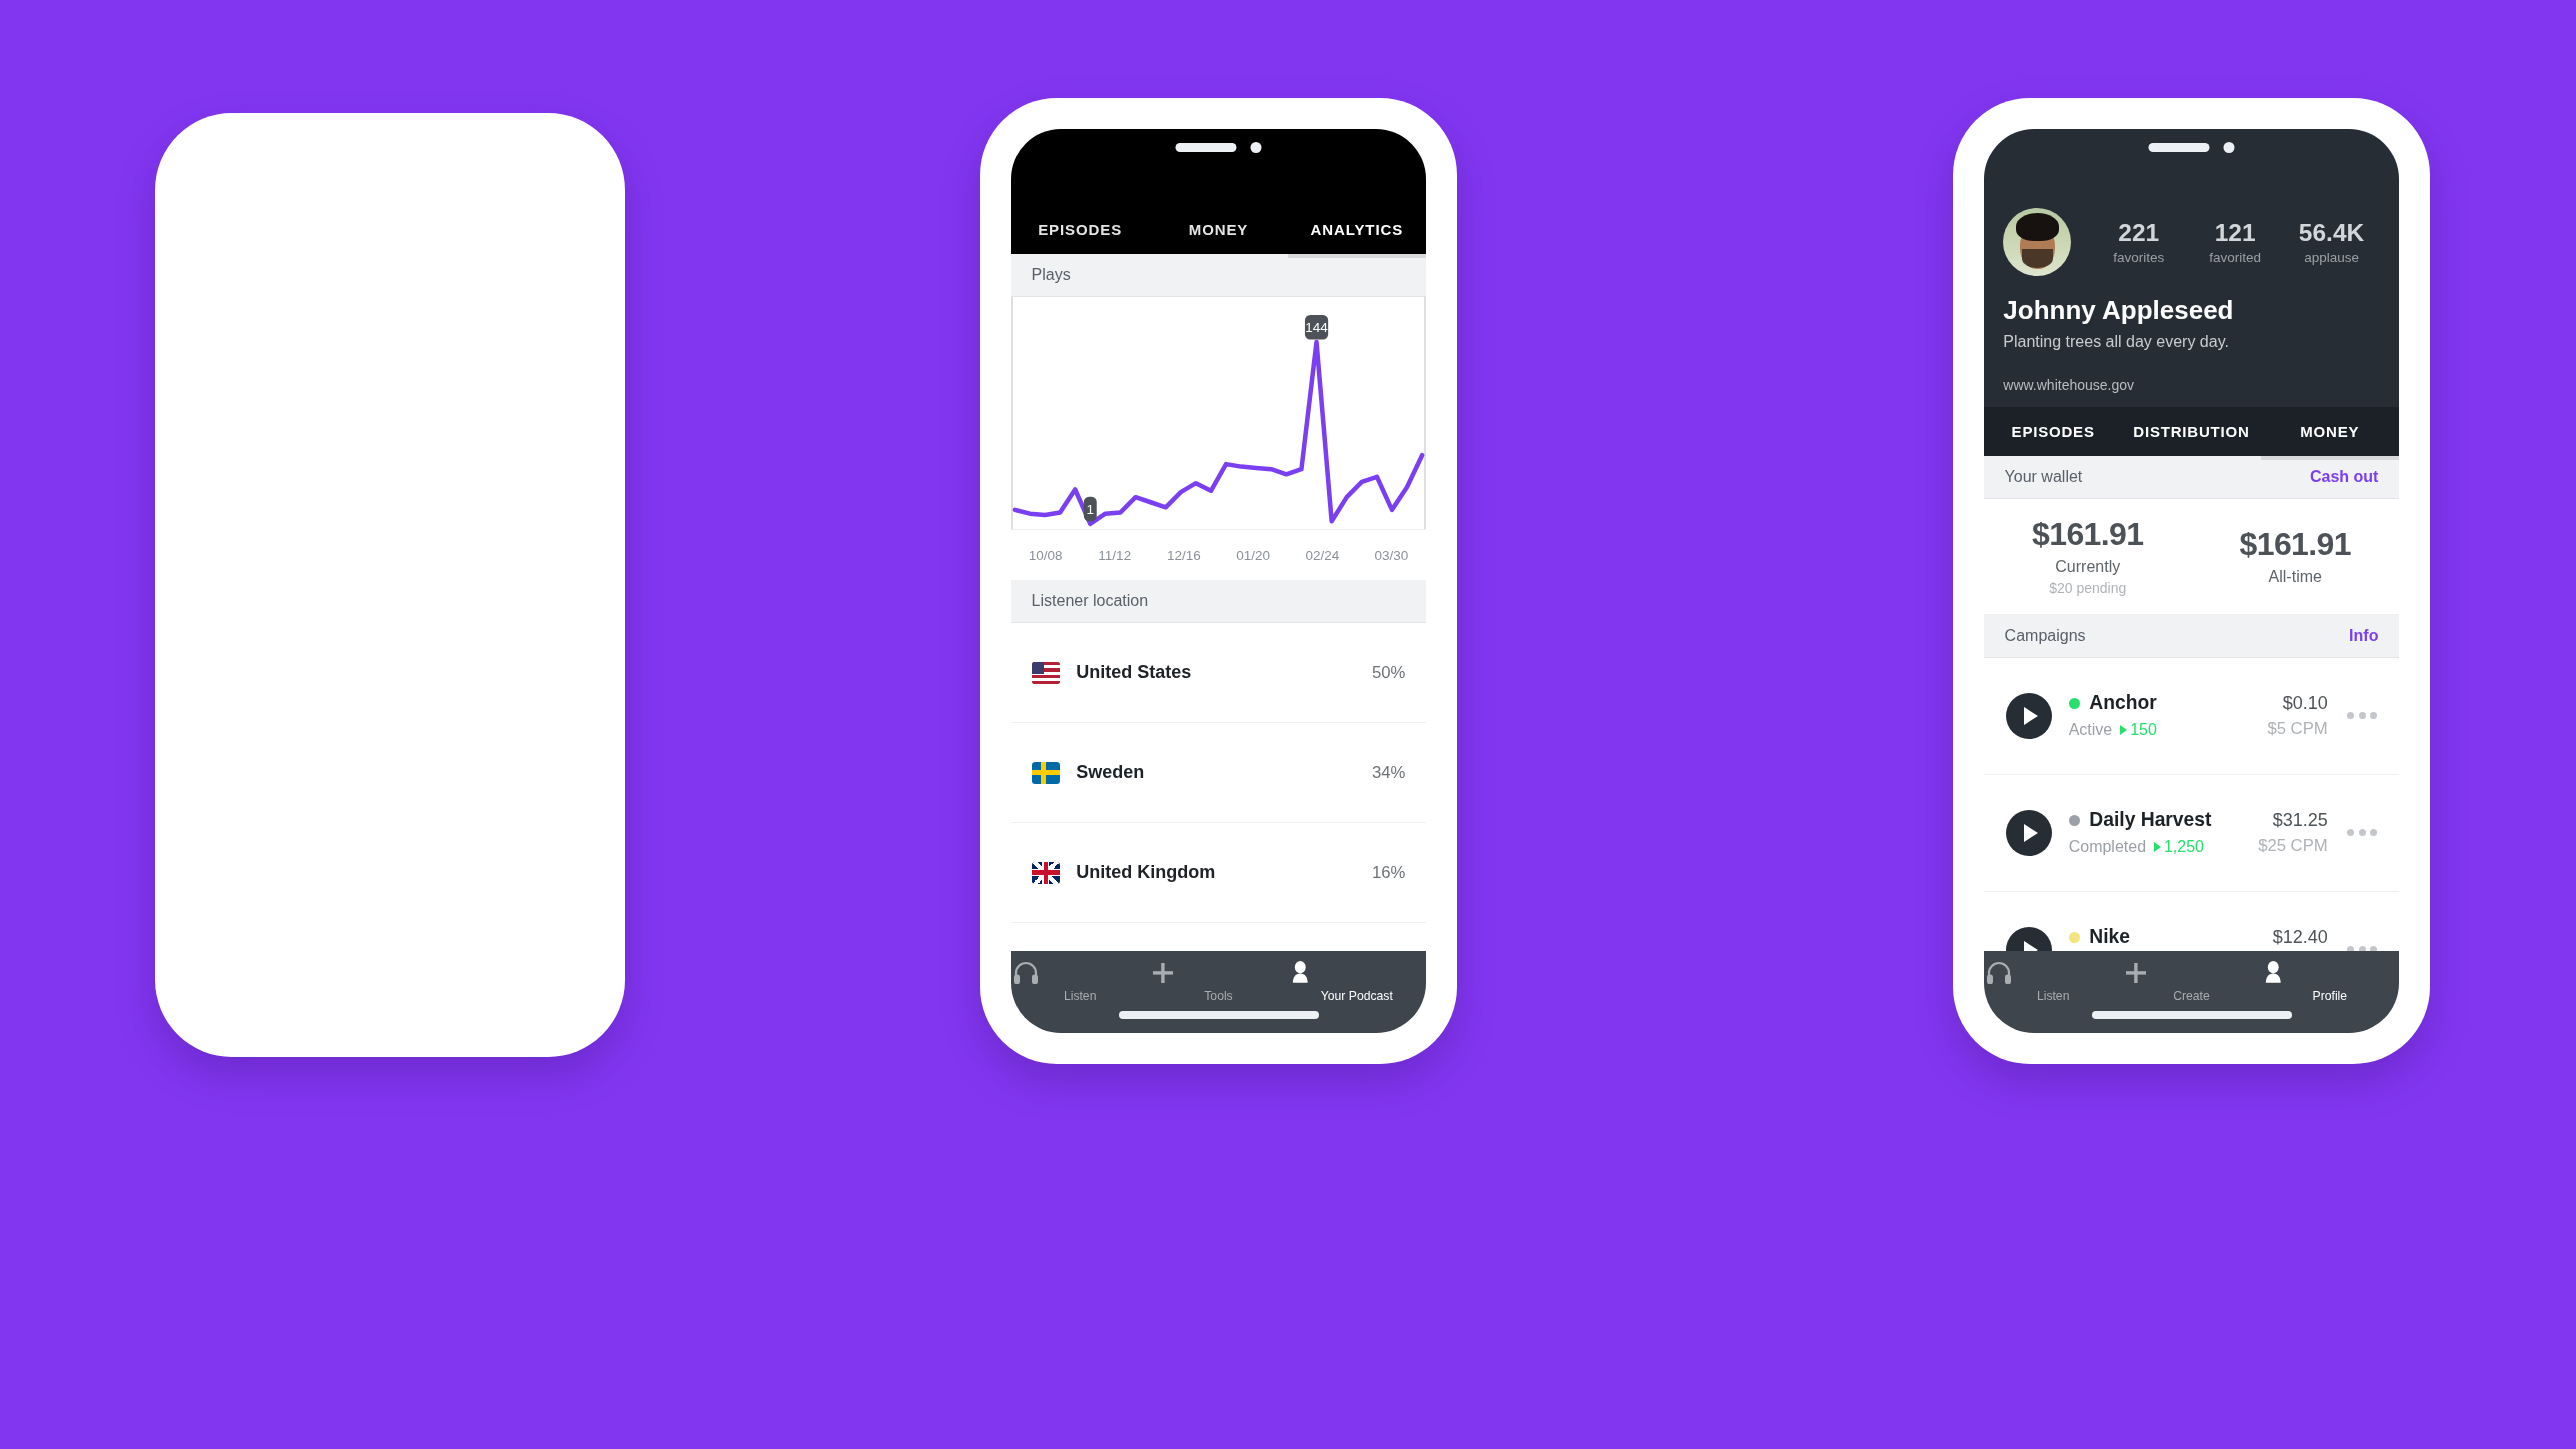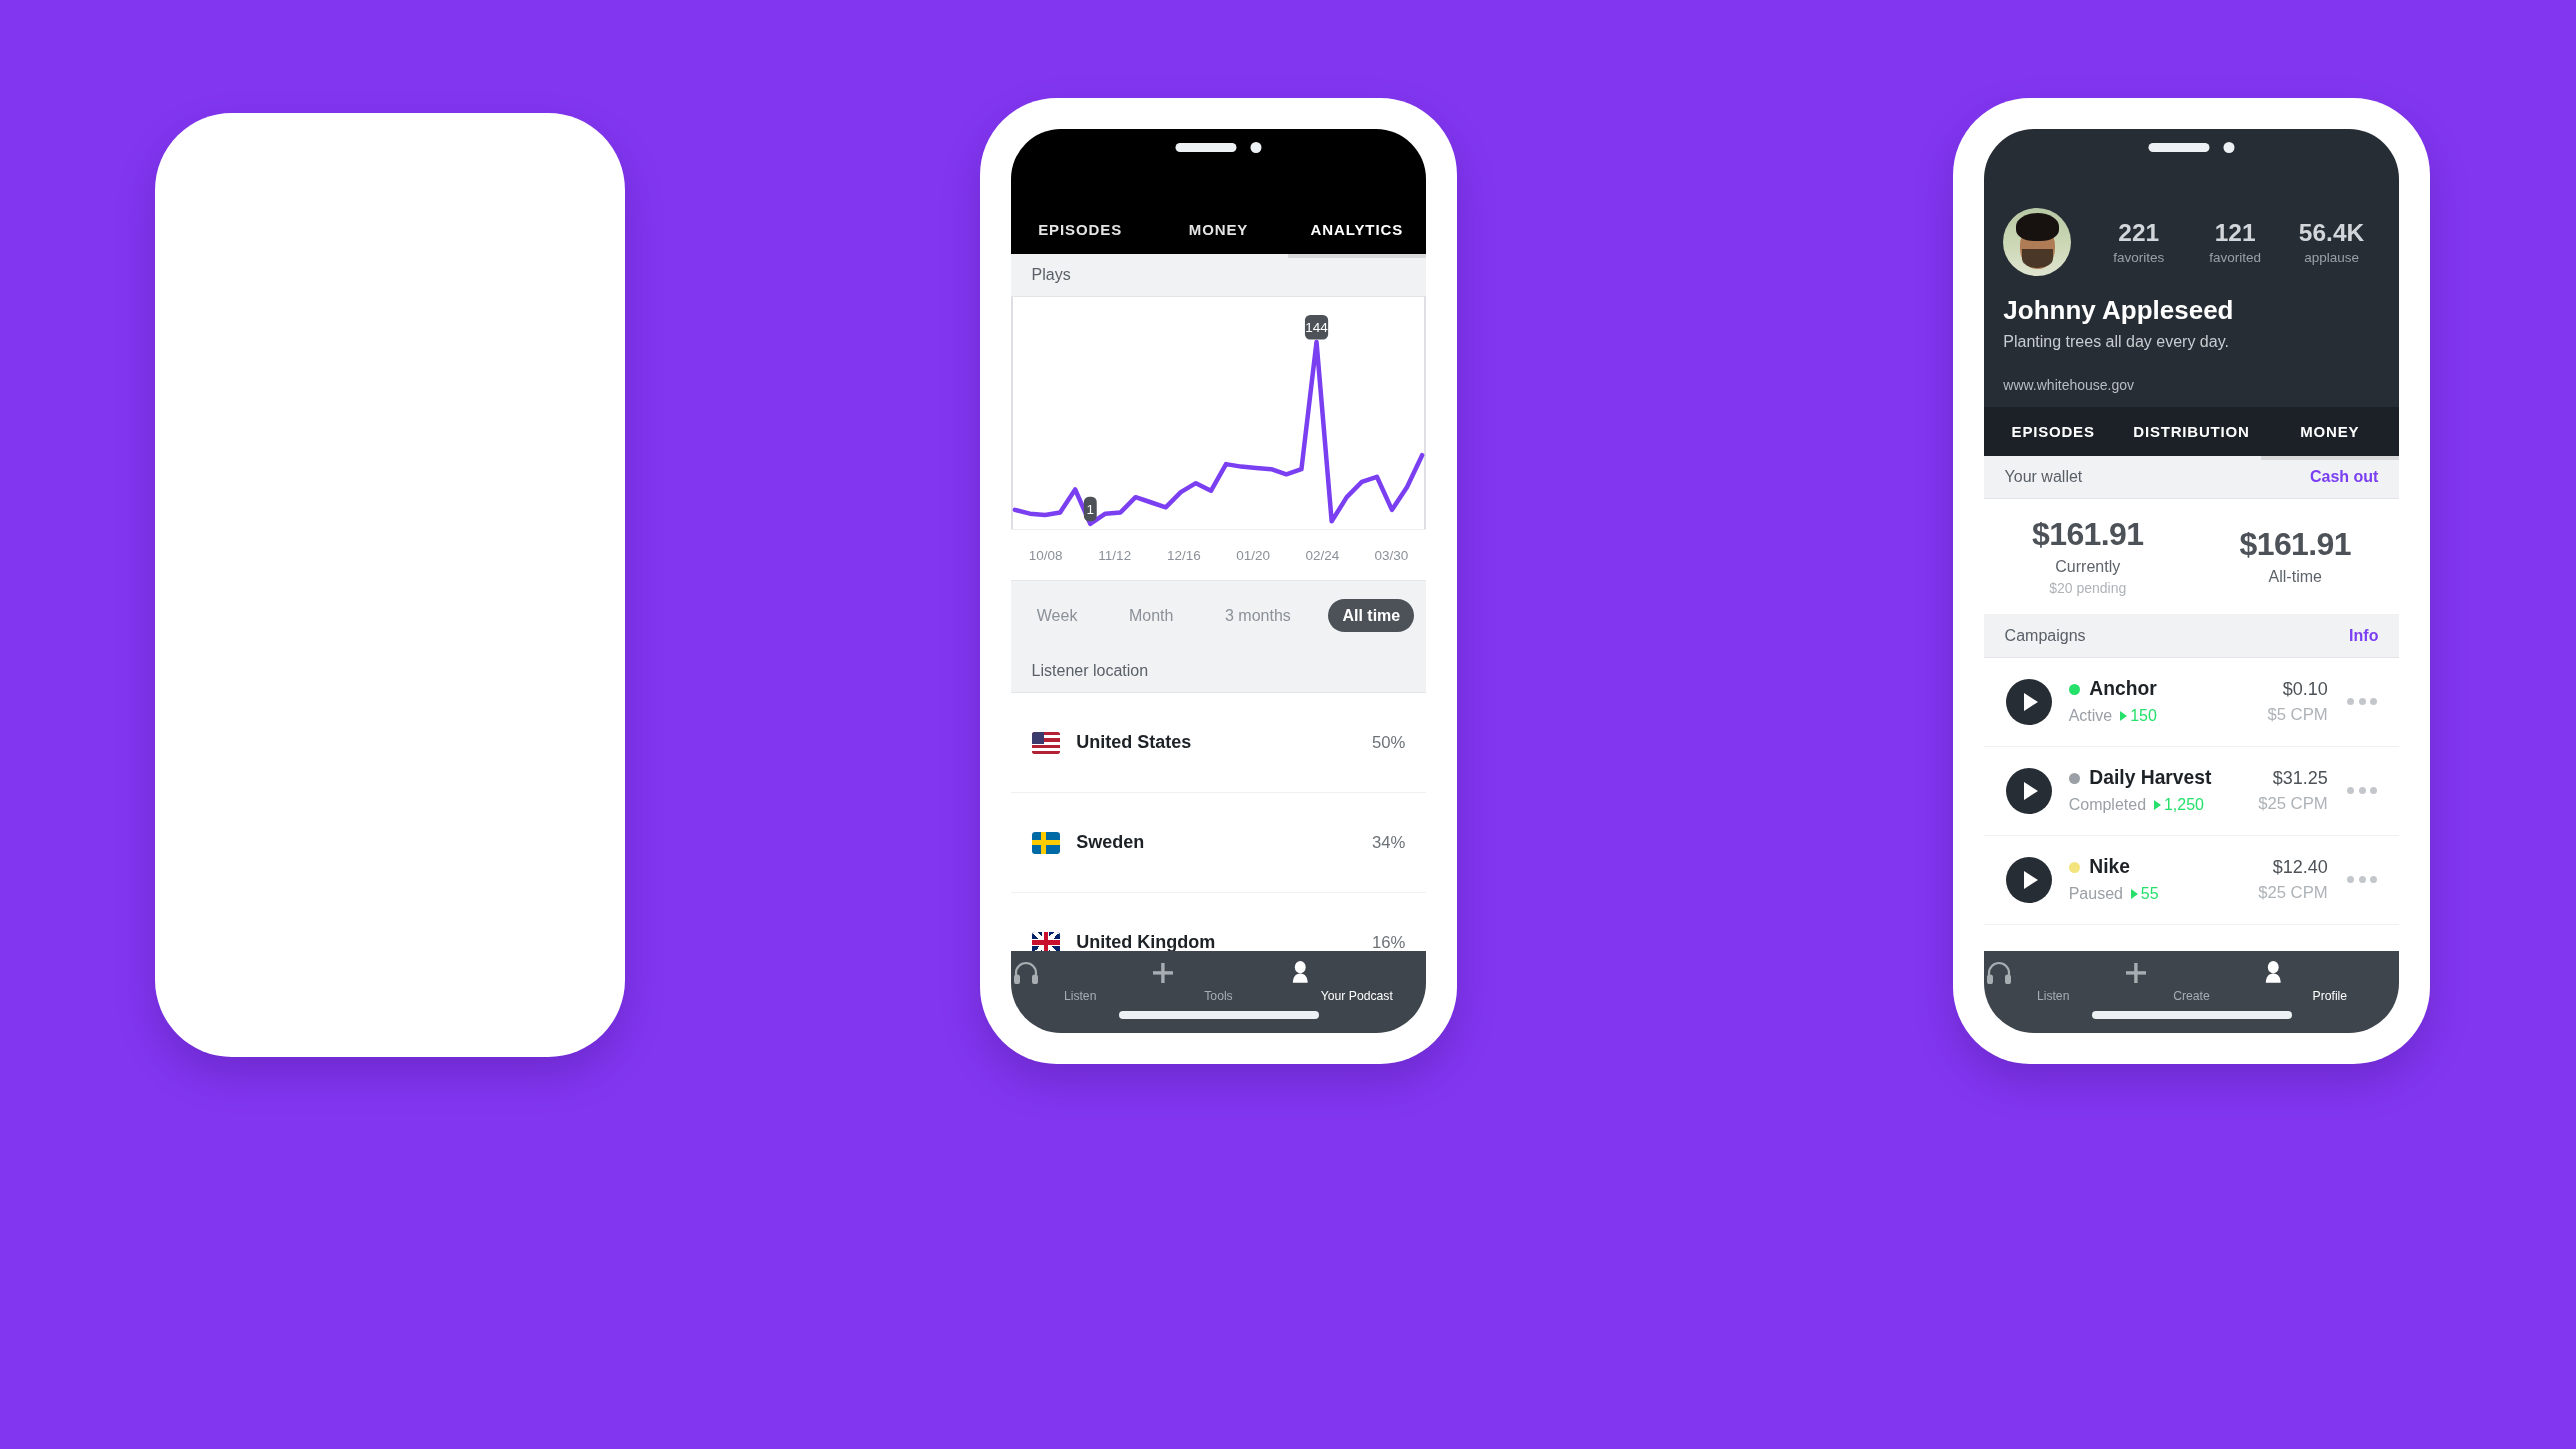--- a/index.html
+++ b/index.html
@@ -141,21 +141,21 @@
     font-size: 15px; letter-spacing: 0.8px; font-weight: bold; cursor: pointer; }
   .wallet {
     display: flex; background: #ffffff; height: 116px; align-items: center;
     border-bottom: 0.6px solid #eef0f2;
   }
   .wallet .col { flex: 1; text-align: center; }
   .wallet .amt { font-size: 32px; font-weight: bold; color: #4c5257; letter-spacing: -0.6px; }
   .wallet .cap { font-size: 16px; color: #5d636a; margin-top: 5.2px; }
   .wallet .sub { font-size: 14px; color: #aeb3b8; margin-top: 3.9px; }
   .camp-row {
-    display: flex; align-items: center; height: 89px;
+    display: flex; align-items: center; height: 117px;
     padding: 0 22px; border-bottom: 0.6px solid #eef0f2; background: #fff;
   }
   .play-btn {
     width: 46px; height: 46px; border-radius: 50%; background: #262d34;
     flex: none; display: flex; align-items: center; justify-content: center;
   }
   .play-tri {
     width: 0; height: 0; border-left: 14px solid #ffffff;
     border-top: 9px solid transparent; border-bottom: 9px solid transparent;
     margin-left: 3.9px;
@@ -240,26 +240,20 @@
 
       <div class="xaxis">
         <span>10/08</span>
         <span>11/12</span>
         <span>12/16</span>
         <span>01/20</span>
         <span>02/24</span>
         <span>03/30</span>
       </div>
 
-      <div class="range-row">
-        <div class="range-btn">Week</div>
-        <div class="range-btn">Month</div>
-        <div class="range-btn">3 months</div>
-        <div class="range-btn sel">All time</div>
-      </div>
 
       <div class="sec-header">
         <span class="t">Listener location</span>
       </div>
 
       <div class="row-item">
         <div class="flag" style="background:#b22234;">
           <div style="position:absolute;inset:0;background:repeating-linear-gradient(to bottom,#b22234 0 3.2px,#ffffff 3.2px 6.4px);"></div>
           <div style="position:absolute;left:0;top:0;width:44%;height:55%;background:#3c3b6e;"></div>
         </div>

